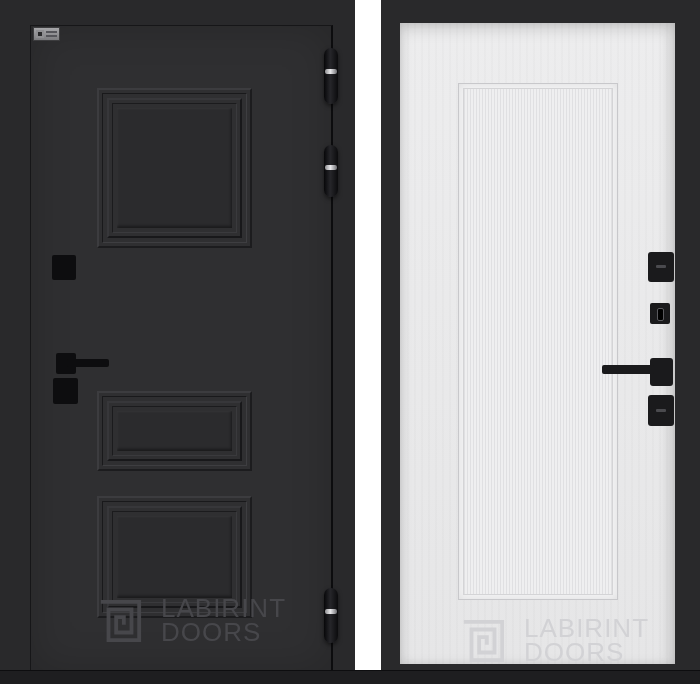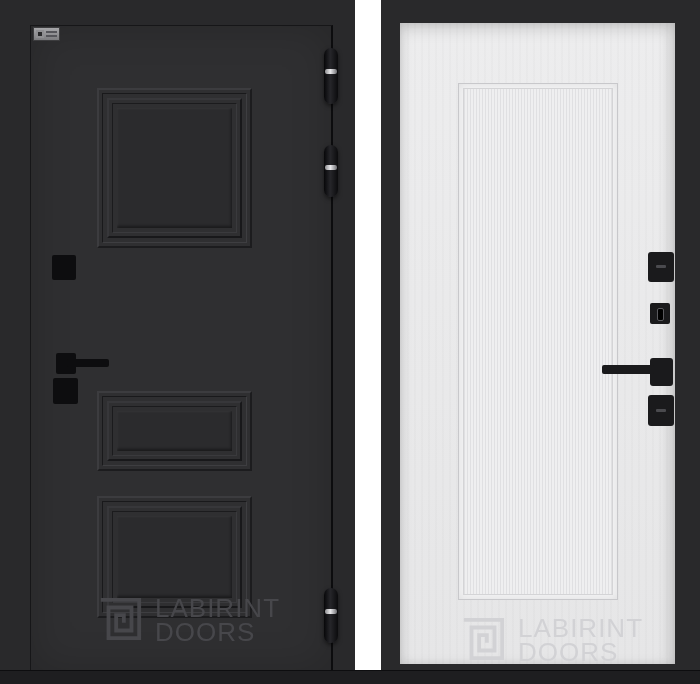--- a/index.html
+++ b/index.html
@@ -53,21 +53,21 @@
   .f5{inset:20px;border-width:0;background:#2b2b2d;
       box-shadow:inset 1px 1px 2px rgba(255,255,255,0.05), inset -1px -2px 3px rgba(0,0,0,0.4);}
 
   
   .esc-top{position:absolute;left:21px;top:229px;width:24px;height:25px;background:#0d0d0f;border-radius:2px;}
   .rose-l{position:absolute;left:25px;top:327px;width:20px;height:21px;background:#0d0d0f;border-radius:2px;}
   .lever-l{position:absolute;left:36px;top:333px;width:42px;height:8px;background:#0d0d0f;border-radius:2px;}
   .esc-bot{position:absolute;left:22px;top:352px;width:25px;height:26px;background:#0d0d0f;border-radius:2px;}
 
   
-  .wm{position:absolute;display:flex;align-items:flex-start;gap:12px;}
+  .wm{position:absolute;display:flex;align-items:flex-end;gap:18px;}
   .wm svg{flex:0 0 auto;}
   .wm-l1{font-size:26px;letter-spacing:1px;line-height:24px;}
   .wm-l2{font-size:26px;letter-spacing:1px;line-height:24px;}
   .wm-dark{left:66px;top:570px;color:#47474b;}
   .wm-light{left:60px;top:593px;color:#d2d2d5;}
 
   
   #floor-strip{position:absolute;left:0;right:0;top:670px;height:14px;background:#1e1e20;border-top:1px solid #0d0d0f;}
 
   

